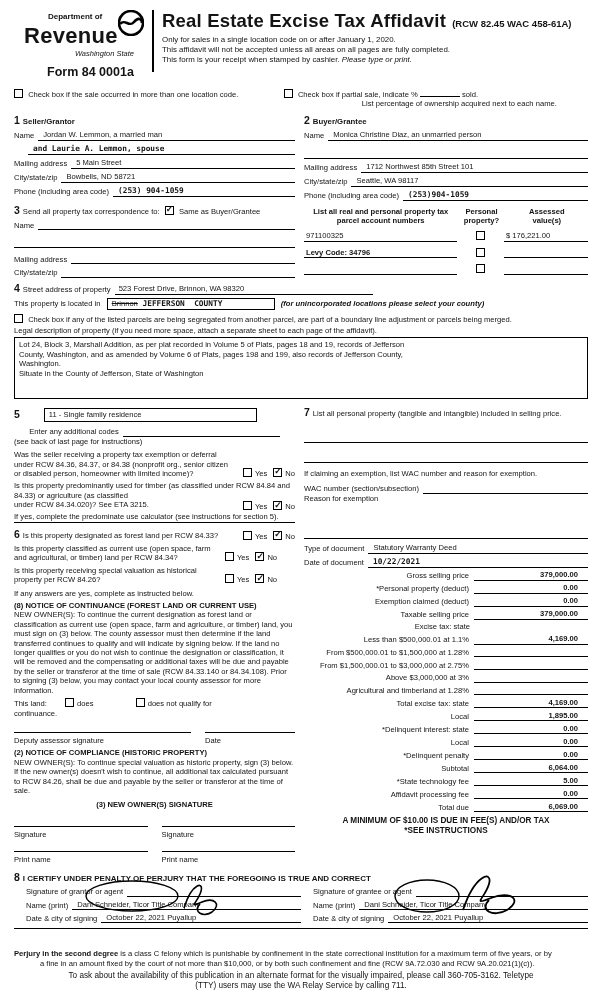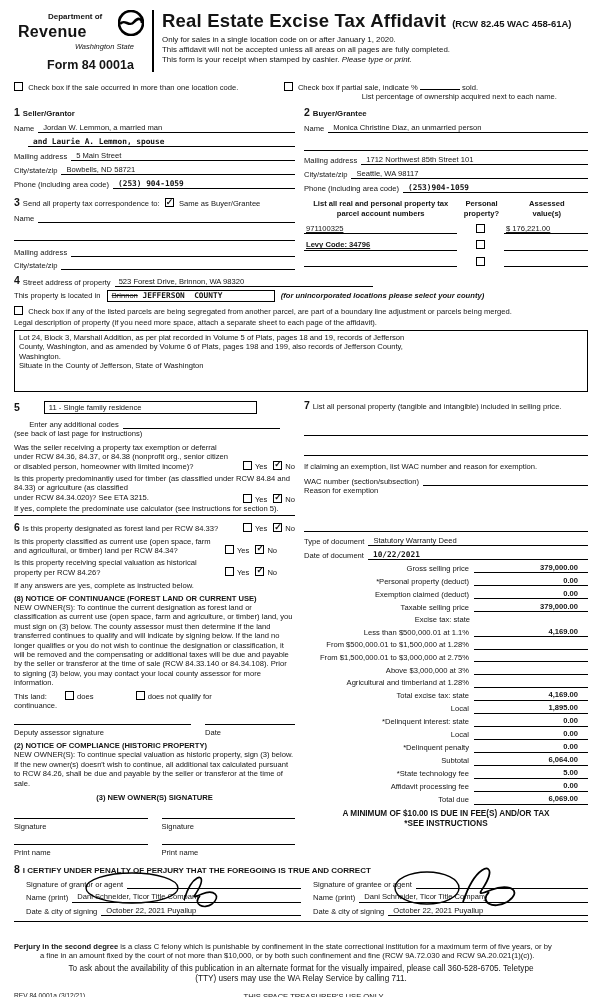--- a/index.html
+++ b/index.html
@@ -4,21 +4,21 @@
 <style>
   html,body{margin:0;padding:0;background:#fff;}
   body{width:600px;height:997px;color:#141414;font-family:"Liberation Sans",sans-serif;font-size:7.6px;line-height:1.24;}
   .page{box-sizing:border-box;width:600px;height:997px;padding:8px 12px 0 14px;overflow:hidden;position:relative;}
   b,.b{font-weight:bold;}
   i,.i{font-style:italic;}
   
   .hdr{display:flex;}
   .logo{width:132px;position:relative;}
   .dept{font-weight:bold;font-size:8px;margin:4px 0 0 34px;}
-  .rev{font-weight:bold;font-size:16px;letter-spacing:.3px;margin-left:4px;}
+  .rev{font-weight:bold;font-size:22px;letter-spacing:.3px;margin-left:10px;}
   .wast{font-style:italic;font-size:7.5px;text-align:right;margin-right:12px;}
   .formno{font-weight:bold;font-size:12.5px;margin-top:7px;margin-left:33px;}
   .swirl{position:absolute;right:2px;top:2px;}
   .vbar{width:2px;background:#000;margin:2px 8px 0 6px;height:62px;}
   .tblock{flex:1;padding-top:2px;}
   .t1{font-size:18.5px;font-weight:bold;letter-spacing:.2px;display:inline;}
   .trcw{font-size:9.5px;font-weight:bold;margin-left:4px;}
   .tnotes{margin-top:2px;font-size:7.9px;}
   
   .cb{display:inline-block;width:7px;height:7px;border:1px solid #000;position:relative;top:1px;margin-right:3px;flex:none;}
@@ -36,21 +36,21 @@
   .sh{font-weight:bold;font-size:7.8px;}
   .fl{display:flex;align-items:flex-end;margin-top:3.5px;}
   .fl .lbl{white-space:nowrap;padding-right:4px;}
   .fl .val{flex:1;border-bottom:1px solid #000;padding:0 2px 0 5px;min-height:9px;}
   .mono{font-family:"DejaVu Sans Mono",monospace;font-weight:bold;font-size:7.8px;}
   .fillb{font-weight:bold;}
   
   .phead{display:flex;font-weight:bold;text-align:center;margin-top:6px;}
   .pc1{width:54%;} .pc2{width:17%;} .pc3{width:29%;}
   .prow{display:flex;align-items:flex-end;margin-top:5px;}
-  .prow .u{border-bottom:1px solid #000;min-height:9px;padding:0 2px;text-decoration:underline;}
+  .prow .u{border-bottom:1px solid #000;min-height:9px;padding:0 2px;}
   .prow .pc2{text-align:center;}
   
   .s4line{display:flex;align-items:flex-end;margin-top:4px;}
   .cntybox{display:inline-block;border:1px solid #000;padding:0 4px;min-width:158px;margin:0 4px;white-space:pre;}
   .struck{text-decoration:line-through;}
   .legalbox{border:1.5px solid #000;margin-top:2px;padding:2px 4px;height:56px;}
   
   .qrow{display:flex;margin-top:3px;}
   .qtext{flex:1;}
   .yn{white-space:nowrap;padding-left:5px;align-self:flex-end;}
@@ -452,21 +452,21 @@
           </div>
       </div>
     </div>
   </div>
 
   <div class="perj">
     <div><b>Perjury in the second degree</b><span> is a class C felony which is punishable by confinement in the state correctional institution for a maximum term of five years, or by</span></div>
     <div class="p2">a fine in an amount fixed by the court of not more than $10,000, or by both such confinement and fine (RCW 9A.72.030 and RCW 9A.20.021(1)(c)).</div>
   </div>
   <div class="altf">
-    <div style="font-size:8.2px;">To ask about the availability of this publication in an alternate format for the visually impaired, please call 360-528-6705. Teletype</div>
+    <div style="font-size:8.2px;">To ask about the availability of this publication in an alternate format for the visually impaired, please call 360-705-3162. Teletype</div>
     <div style="font-size:8.2px;">(TTY) users may use the WA Relay Service by calling 711.</div>
   </div>
   <div class="footrow">
     <div class="rev-small">REV 84 0001a (3/12/21)</div>
     <div class="treas">THIS SPACE TREASURER'S USE ONLY</div>
   </div>
   <div class="escrow"><span>Escrow No.:</span> <span style="font-weight:normal;">RES70182653-DS</span></div>
 
 </div>
 

